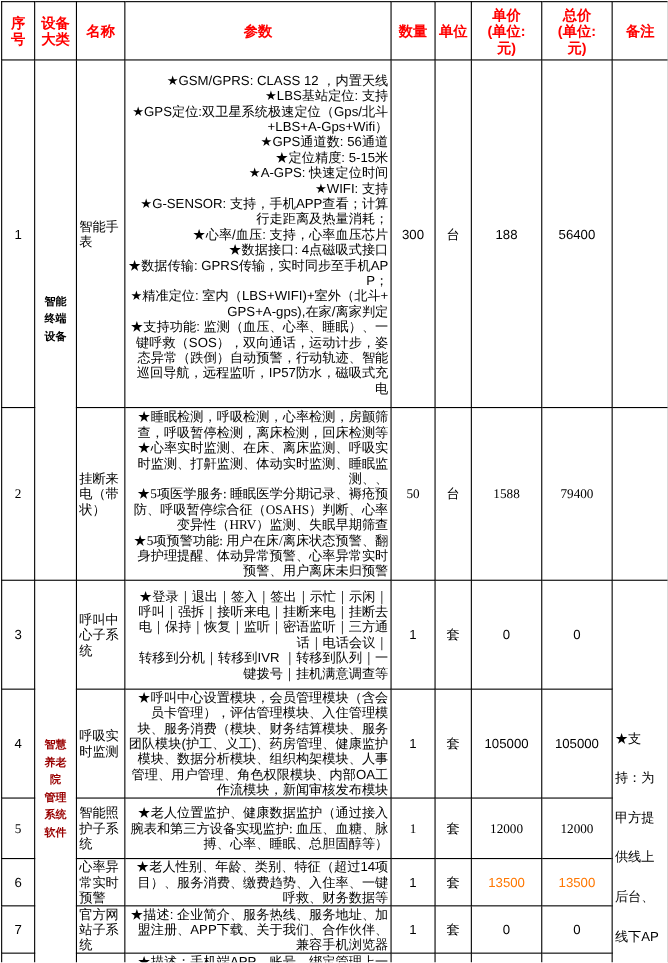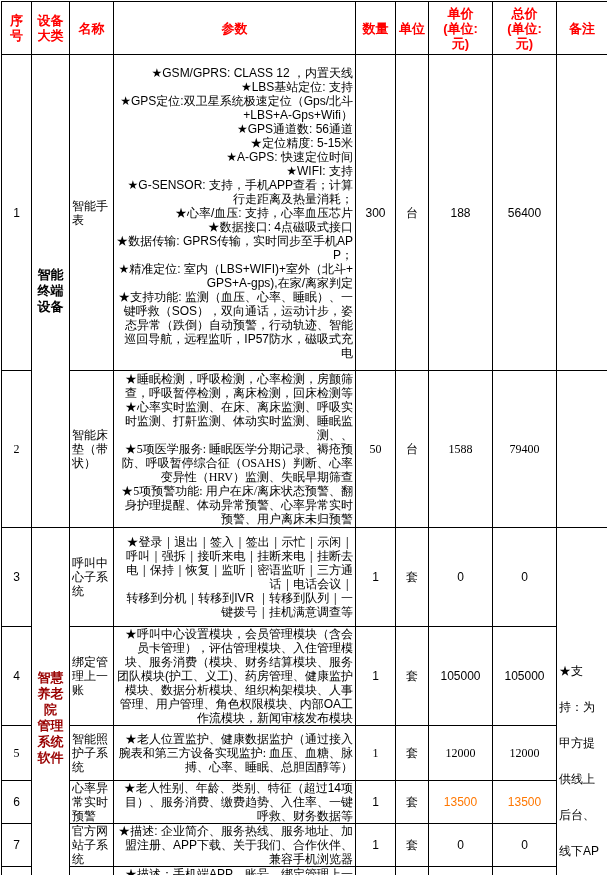--- a/index.html
+++ b/index.html
@@ -5,21 +5,21 @@
   html,body{margin:0;padding:0;background:#ffffff;}
   .page{width:607px;height:875px;overflow:hidden;background:#fff;position:relative;
         font-family:"Liberation Sans",sans-serif;color:#000;}
   table{border-collapse:collapse;table-layout:fixed;width:606px;margin:1px 0 0 1px;}
   td,th{border:1px solid #000;padding:0 2px;vertical-align:middle;overflow:hidden;
         font-size:12px;line-height:14px;word-break:break-all;}
   th{color:#ff0000;font-weight:bold;font-size:13px;line-height:15px;text-align:center;
      white-space:pre-line;height:52px;}
   td.center{text-align:center;}
   td.params{text-align:right;white-space:pre-line;}
-  td.cat{font-weight:bold;font-size:13px;line-height:16px;text-align:center;white-space:pre-line;}
+  td.cat{font-weight:bold;font-size:10px;line-height:16px;text-align:center;white-space:pre-line;}
   td.cat2{color:#990000;}
   td.name{text-align:left;}
   td.remark{white-space:pre-line;vertical-align:bottom;line-height:36px;
             text-align:left;padding-bottom:2px;}
   col.c-no{width:30px;} col.c-cat{width:38px;} col.c-name{width:44px;}
   col.c-par{width:242px;} col.c-qty{width:40px;} col.c-unit{width:33px;}
   col.c-up{width:64px;} col.c-tp{width:64px;} col.c-rem{width:51px;}
   tr.r1 td{height:315px;} tr.r2 td{height:156px;font-family:Liberation Serif, serif;} tr.r3 td{height:98px;}
   tr.r4 td{height:96px;} tr.r5 td{height:54px;font-family:Liberation Serif, serif;} tr.r6 td{height:42px;}
   tr.r7 td{height:42px;} tr.r8 td{height:40px;vertical-align:top;}
@@ -80,21 +80,21 @@
 ★精准定位: 室内（LBS+WIFI)+室外（北斗+GPS+A-gps),在家/离家判定
 ★支持功能: 监测（血压、心率、睡眠）、一键呼救（SOS），双向通话，运动计步，姿态异常（跌倒）自动预警，行动轨迹、智能巡回导航，远程监听，IP57防水，磁吸式充电</td>
         <td class="center">300</td>
         <td class="center">台</td>
         <td class="center">188</td>
         <td class="center">56400</td>
         <td class="center"></td>
       </tr>
       <tr class="r2">
         <td class="center">2</td>
-        <td class="name">智能床垫（带状）</td>
+        <td class="name">挂断来电（带状）</td>
         <td class="params">★睡眠检测，呼吸检测，心率检测，房颤筛查，呼吸暂停检测，离床检测，回床检测等
 ★心率实时监测、在床、离床监测、呼吸实时监测、打鼾监测、体动实时监测、睡眠监测、、
 ★5项医学服务: 睡眠医学分期记录、褥疮预防、呼吸暂停综合征（OSAHS）判断、心率变异性（HRV）监测、失眠早期筛查
 ★5项预警功能: 用户在床/离床状态预警、翻身护理提醒、体动异常预警、心率异常实时预警、用户离床未归预警</td>
         <td class="center">50</td>
         <td class="center">台</td>
         <td class="center">1588</td>
         <td class="center">79400</td>
         <td class="center"></td>
       </tr>
@@ -115,21 +115,21 @@
         <td class="center">0</td>
         <td class="remark" rowspan="6">★支
 持：为
 甲方提
 供线上
 后台、
 线下APP</td>
       </tr>
       <tr class="r4">
         <td class="center">4</td>
-        <td class="name">绑定管理上一账</td>
+        <td class="name">呼吸实时监测</td>
         <td class="params">★呼叫中心设置模块，会员管理模块（含会员卡管理），评估管理模块、入住管理模块、服务消费（模块、财务结算模块、服务团队模块(护工、义工)、药房管理、健康监护模块、数据分析模块、组织构架模块、人事管理、用户管理、角色权限模块、内部OA工作流模块，新闻审核发布模块</td>
         <td class="center">1</td>
         <td class="center">套</td>
         <td class="center">105000</td>
         <td class="center">105000</td>
       </tr>
       <tr class="r5">
         <td class="center">5</td>
         <td class="name">智能照护子系统</td>
         <td class="params">★老人位置监护、健康数据监护（通过接入腕表和第三方设备实现监护: 血压、血糖、脉搏、心率、睡眠、总胆固醇等）</td>

